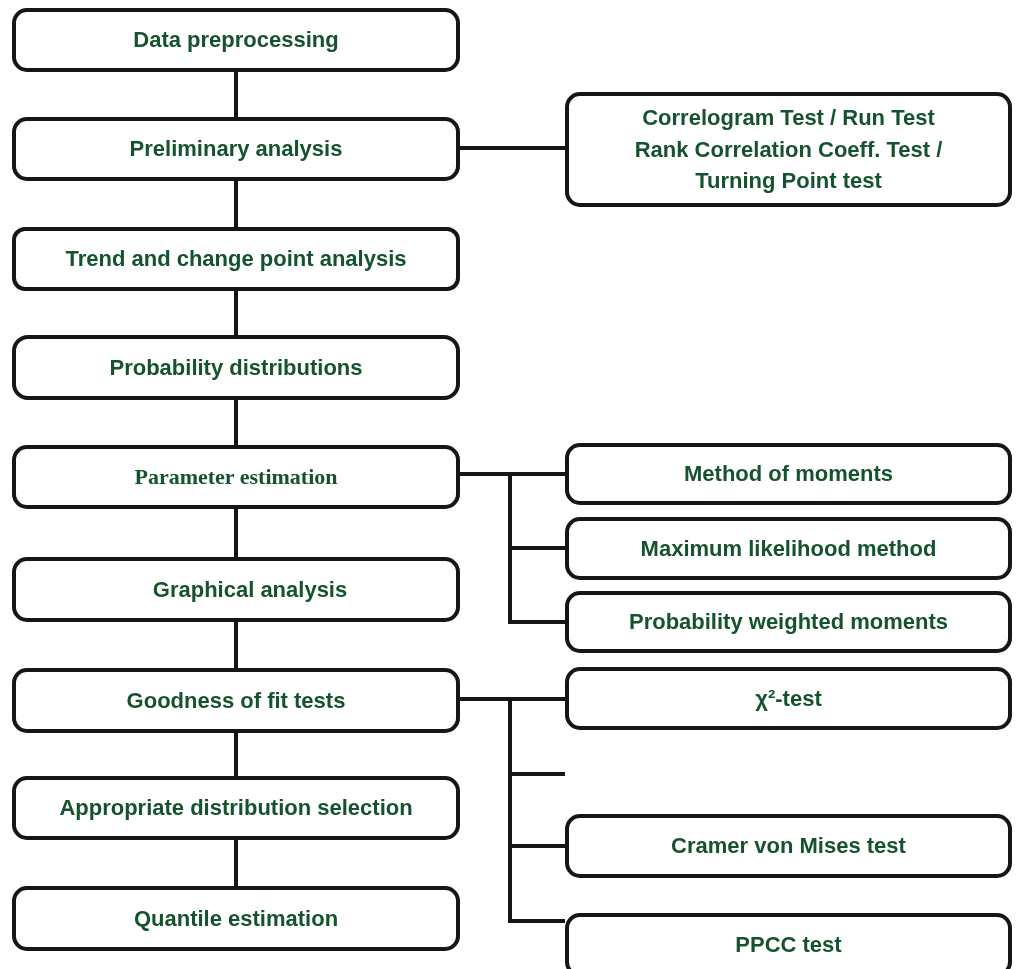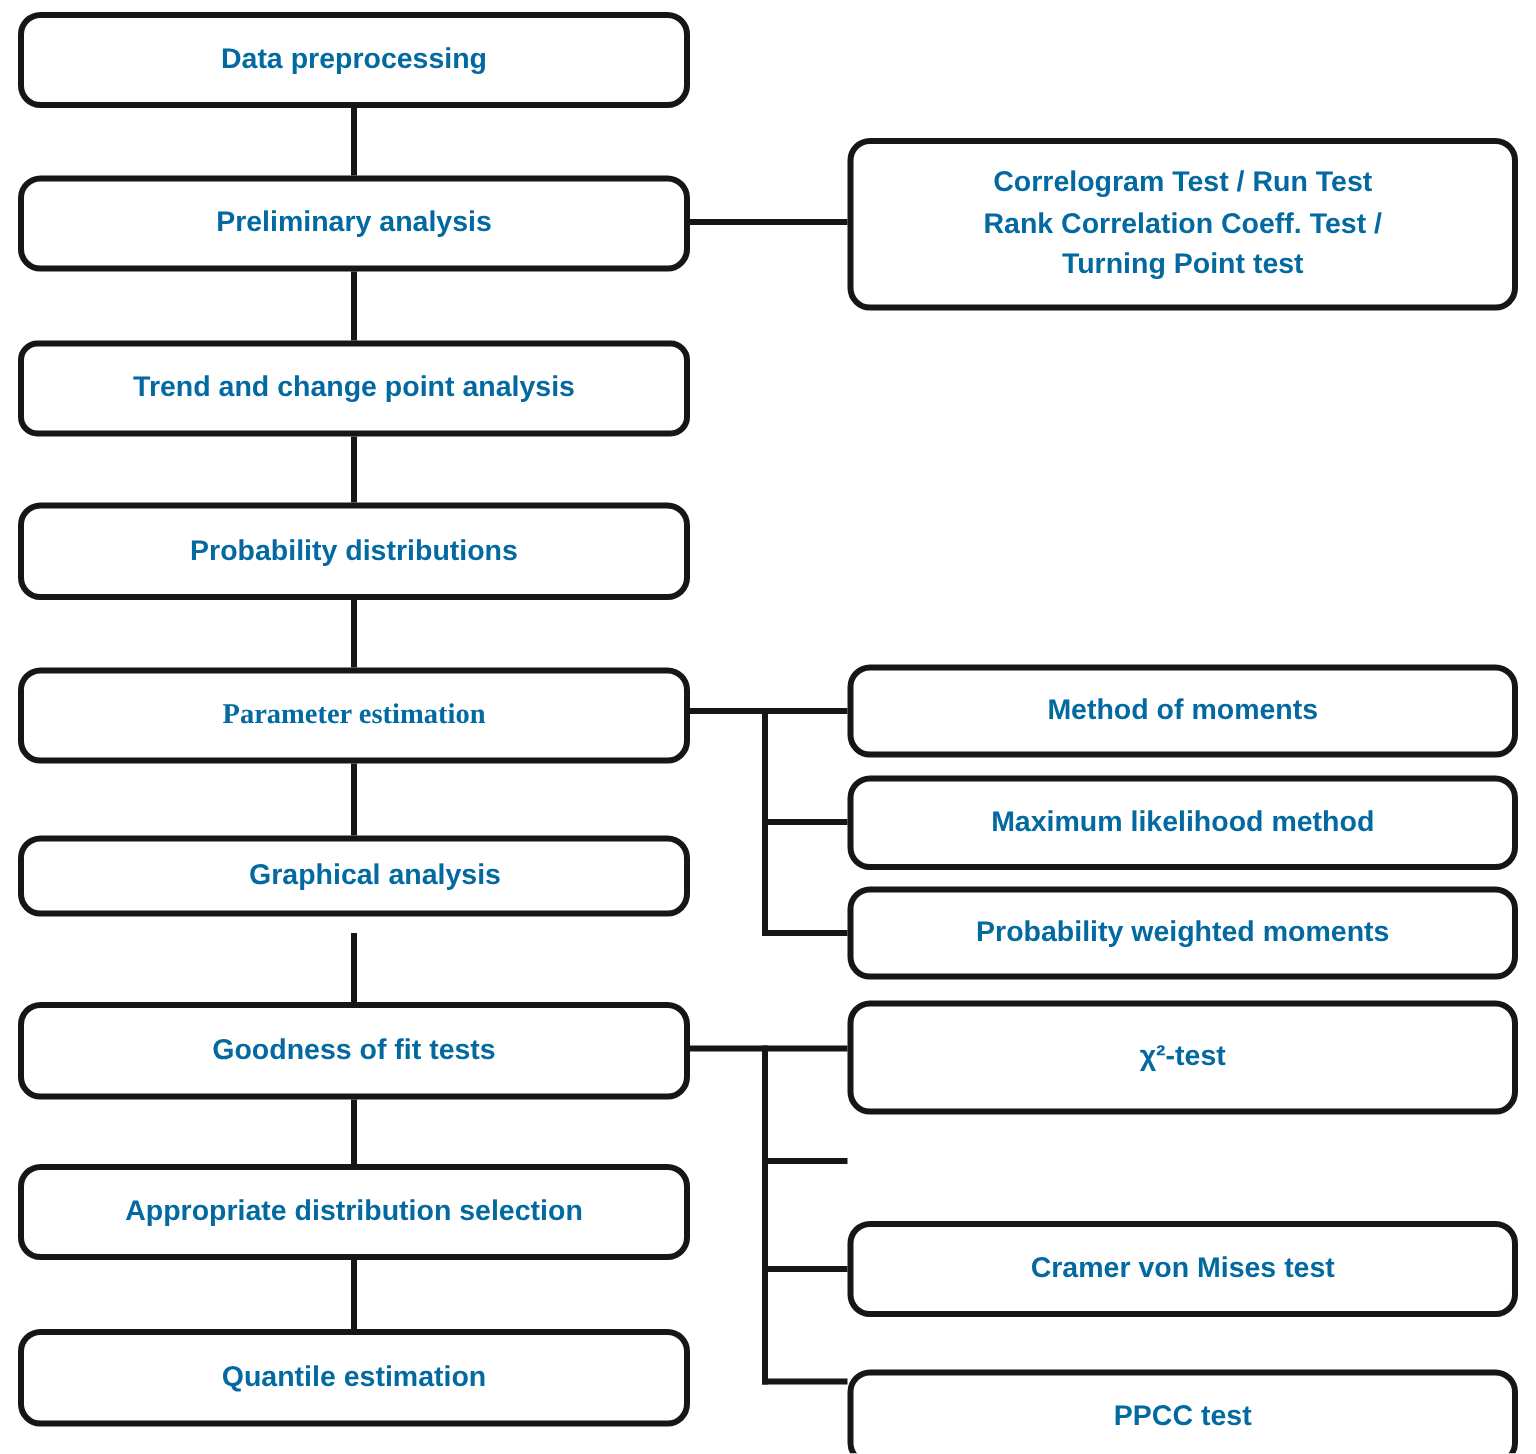--- a/index.html
+++ b/index.html
@@ -18,22 +18,22 @@
   .box {
     position: absolute;
     box-sizing: border-box;
     background: #ffffff;
     border: 4px solid #161616;
     border-radius: 15px;
     display: flex;
     align-items: center;
     justify-content: center;
     font-weight: 700;
-    font-size: 19px;
-    color: #0369a1;
+    font-size: 22px;
+    color: #14532d;
     text-align: center;
     line-height: 1.45;
     white-space: pre-line;
     z-index: 2;
   }
   .lbox { left: 12px; width: 448px; }
   .rbox { left: 565px; width: 447px; }
   .line {
     position: absolute;
     background: #161616;
@@ -43,23 +43,23 @@
   .v { width: 4px; }
 </style>
 </head>
 <body>
 
 <div class="stage">
 
   <div class="box lbox" style="top:8px;   height:64px;">Data preprocessing</div>
   <div class="box lbox" style="top:117px; height:64px;">Preliminary analysis</div>
   <div class="box lbox" style="top:227px; height:64px;border-radius:13px;">Trend and change point analysis</div>
-  <div class="box lbox" style="top:335px; height:65px;">Probability distributions</div>
+  <div class="box lbox" style="top:335px; height:65px;border-radius:16px;">Probability distributions</div>
   <div class="box lbox" style="top:445px; height:64px;font-family:Liberation Serif, serif;">Parameter estimation</div>
-  <div class="box lbox" style="top:557px; height:54px;padding-left:28px;">Graphical analysis</div>
+  <div class="box lbox" style="top:557px; height:65px;padding-left:28px;">Graphical analysis</div>
   <div class="box lbox" style="top:668px; height:65px;">Goodness of fit tests</div>
   <div class="box lbox" style="top:776px; height:64px;">Appropriate distribution selection</div>
   <div class="box lbox" style="top:886px; height:65px;">Quantile estimation</div>
 
   <div class="line v" style="left:234px; top:72px;  height:45px;"></div>
   <div class="line v" style="left:234px; top:181px; height:46px;"></div>
   <div class="line v" style="left:234px; top:291px; height:44px;"></div>
   <div class="line v" style="left:234px; top:400px; height:45px;"></div>
   <div class="line v" style="left:234px; top:509px; height:48px;"></div>
   <div class="line v" style="left:234px; top:622px; height:46px;"></div>
@@ -77,17 +77,17 @@
   <div class="line h" style="left:508px; top:620px; width:57px;"></div>
   <div class="box rbox" style="top:443px; height:62px;">Method of moments</div>
   <div class="box rbox" style="top:517px; height:63px;">Maximum likelihood method</div>
   <div class="box rbox" style="top:591px; height:62px;">Probability weighted moments</div>
 
   <div class="line h" style="left:460px; top:697px; width:105px;"></div>
   <div class="line v" style="left:508px; top:697px; height:226px;"></div>
   <div class="line h" style="left:508px; top:772px; width:57px;"></div>
   <div class="line h" style="left:508px; top:844px; width:57px;"></div>
   <div class="line h" style="left:508px; top:919px; width:57px;"></div>
-  <div class="box rbox" style="top:667px; height:76px;">χ²-test</div>
+  <div class="box rbox" style="top:667px; height:63px;">χ²-test</div>
   <div class="box rbox" style="top:814px; height:64px;">Cramer von Mises test</div>
   <div class="box rbox" style="top:889px; height:64px;margin-top:24px;">PPCC test</div>
 
 </div>
 
 </body></html>

